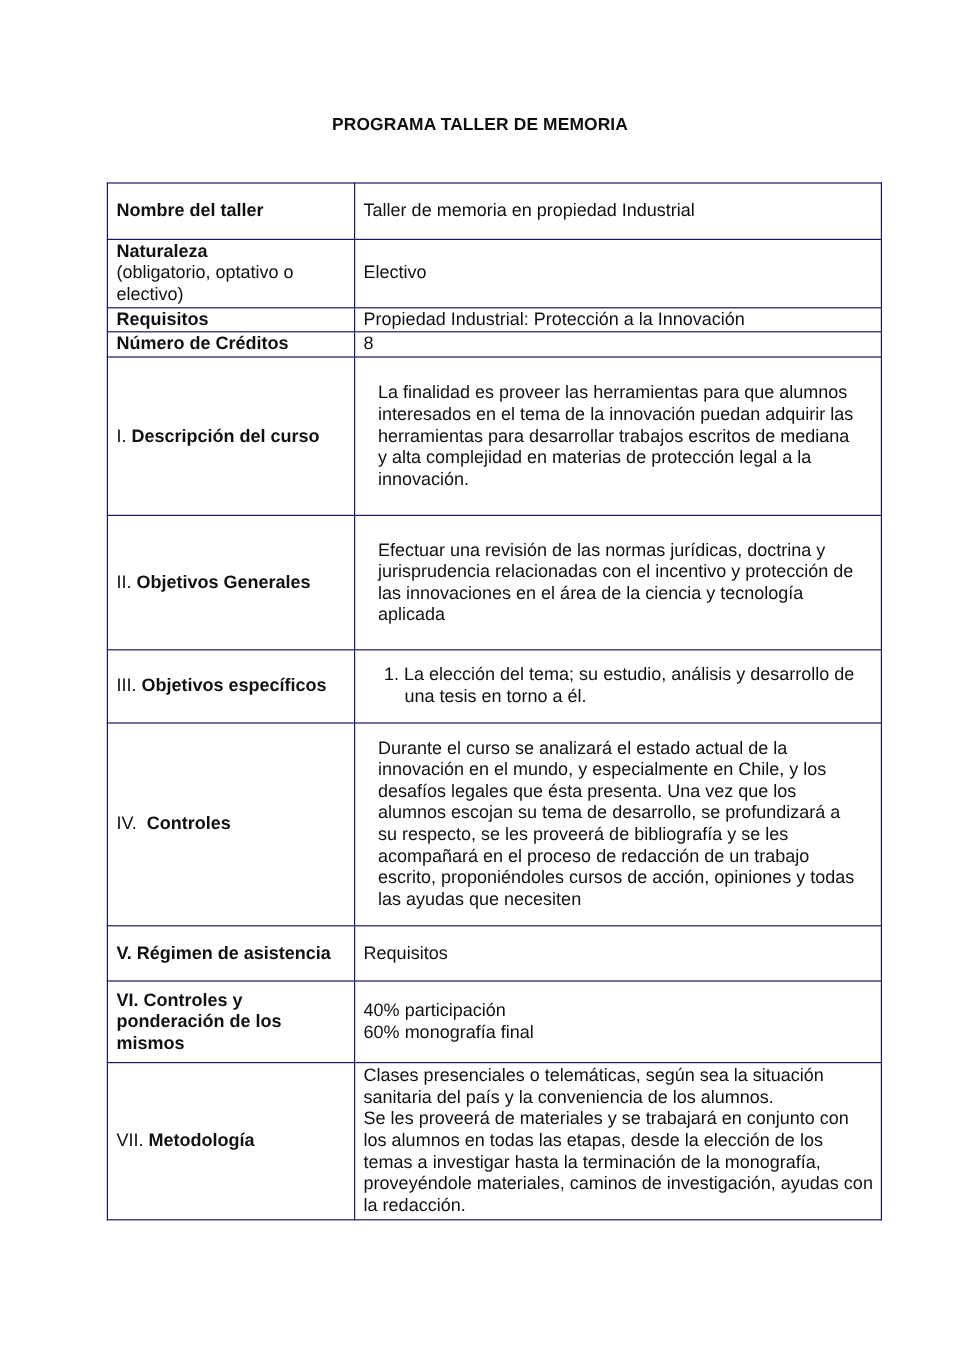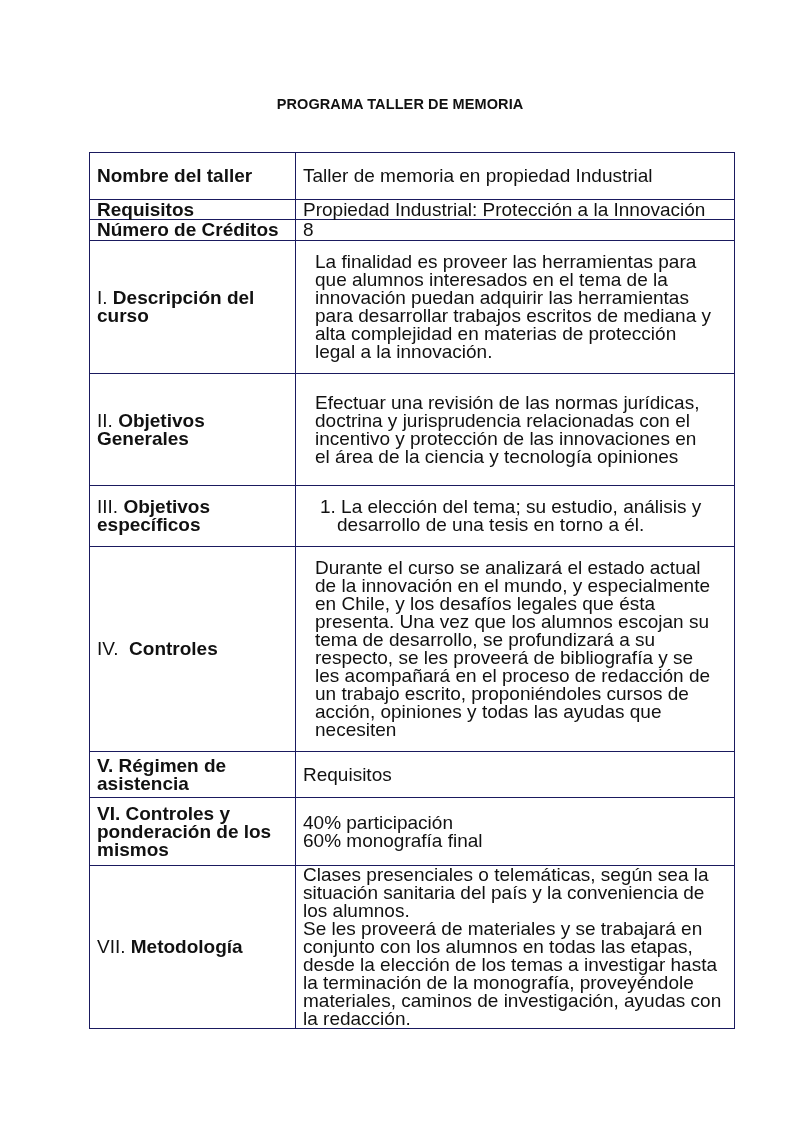--- a/index.html
+++ b/index.html
@@ -25,21 +25,21 @@
       font-size: 14.5px;
       letter-spacing: 0.1px;
     }
     table.program {
       position: absolute;
       top: 152px;
       left: 89px;
       width: 645px;
       border-collapse: collapse;
       table-layout: fixed;
-      font-size: 19px;
+      font-size: 15px;
       line-height: 18px;
     }
     table.program td {
       border: 1.5px solid #1a1a5e;
       vertical-align: middle;
       padding: 0 6px 0 7px;
     }
     table.program col.c1 { width: 206px; }
     table.program col.c2 { width: 439px; }
     .lbl { font-weight: bold; }
@@ -60,20 +60,27 @@
 <table class="program">
   <colgroup>
       <col class="c1">
       <col class="c2">
     </colgroup>
   <tbody>
     <tr style="height:47px">
       <td class="lbl">Nombre del taller</td>
       <td class="val">Taller de memoria en propiedad Industrial</td>
     </tr>
+    <tr style="height:57px">
+      <td class="lbl">
+        <span>Naturaleza</span>
+        <span class="sub">(obligatorio, optativo o electivo)</span>
+      </td>
+      <td class="val">Electivo</td>
+    </tr>
     <tr style="height:20px">
       <td class="lbl">Requisitos</td>
       <td class="val">Propiedad Industrial: Protección a la Innovación</td>
     </tr>
     <tr style="height:21px">
       <td class="lbl">Número de Créditos</td>
       <td class="val">8</td>
     </tr>
     <tr style="height:132px">
       <td class="lbl">
@@ -83,21 +90,21 @@
       <td class="val">
         <p>La finalidad es proveer las herramientas para que alumnos interesados en el tema de la innovación puedan adquirir las herramientas para desarrollar trabajos escritos de mediana y alta complejidad en materias de protección legal a la innovación.</p>
       </td>
     </tr>
     <tr style="height:112px">
       <td class="lbl">
         <span class="num">II.</span>
         <span>Objetivos Generales</span>
       </td>
       <td class="val">
-        <p>Efectuar una revisión de las normas jurídicas, doctrina y jurisprudencia relacionadas con el incentivo y protección de las innovaciones en el área de la ciencia y tecnología opiniones</p>
+        <p>Efectuar una revisión de las normas jurídicas, doctrina y jurisprudencia relacionadas con el incentivo y protección de las innovaciones en el área de la ciencia y tecnología aplicada</p>
       </td>
     </tr>
     <tr style="height:61px">
       <td class="lbl">
         <span class="num">III.</span>
         <span>Objetivos específicos</span>
       </td>
       <td class="val">
         <p class="list-item">1. La elección del tema; su estudio, análisis y desarrollo de una tesis en torno a él.</p>
       </td>

